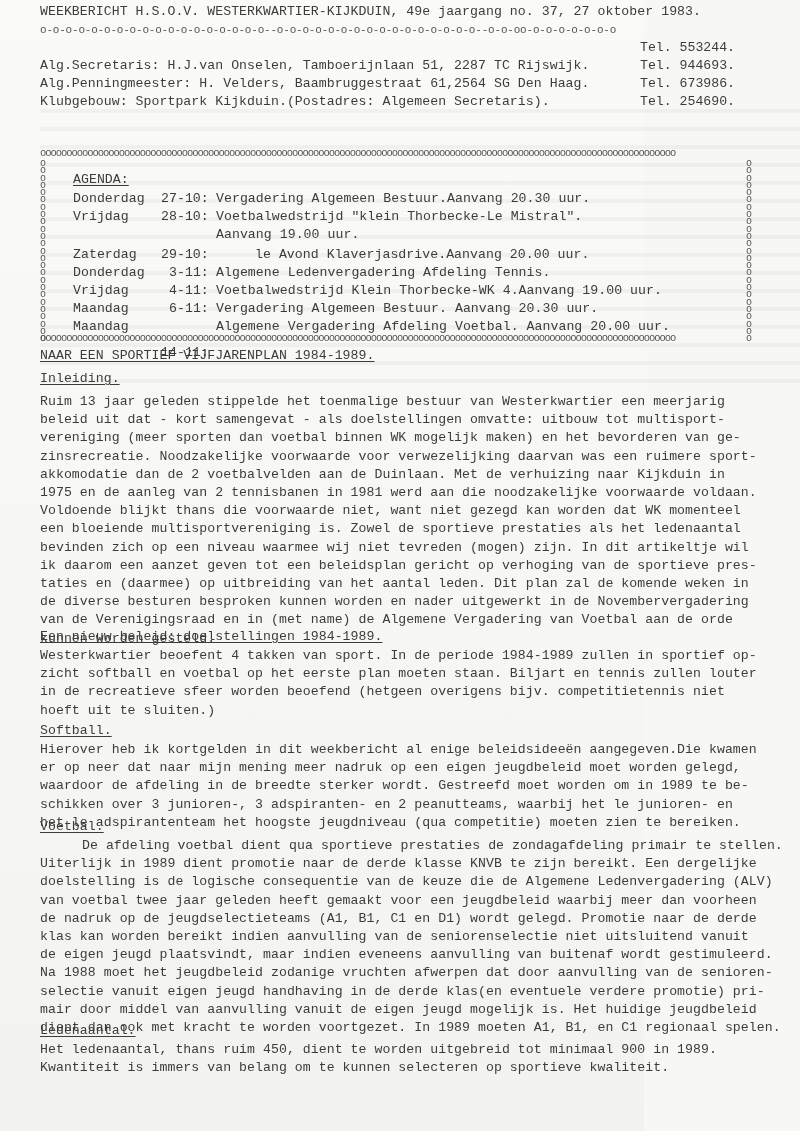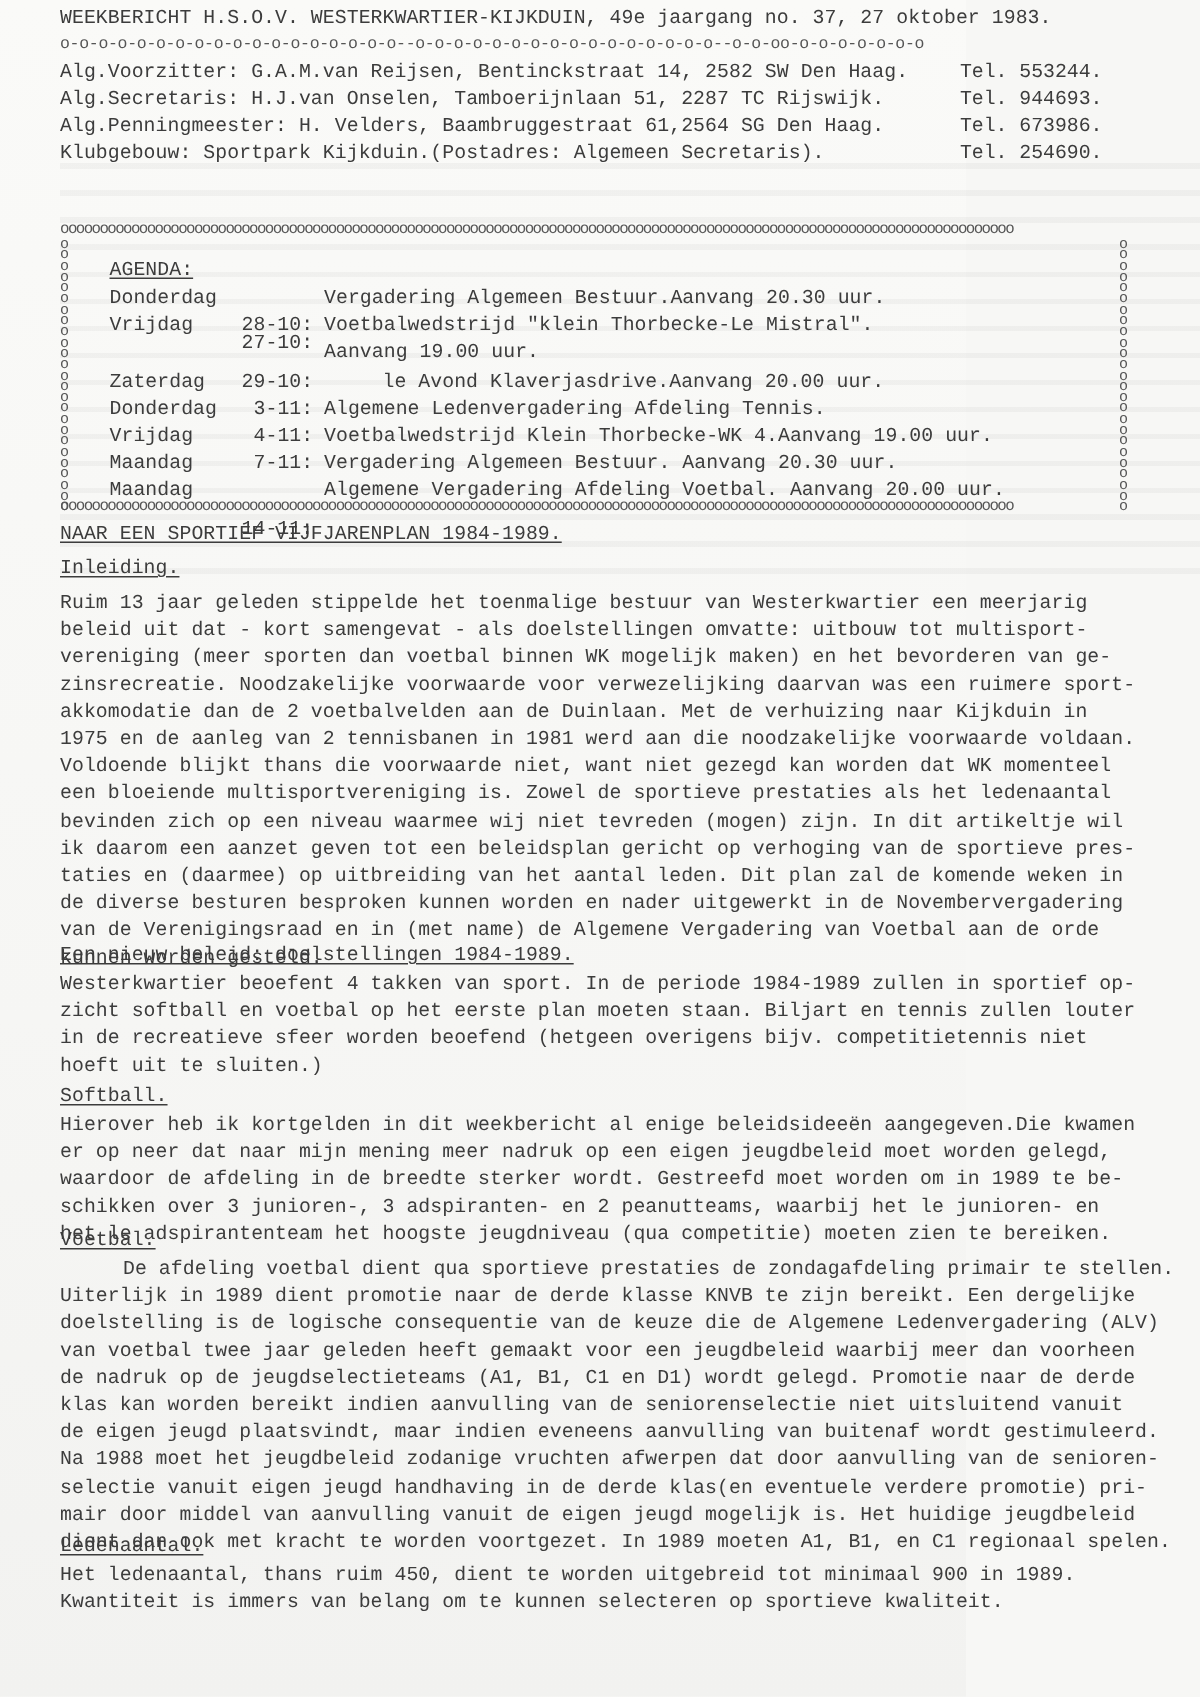--- a/index.html
+++ b/index.html
@@ -31,21 +31,20 @@
 </style>
 </head>
 <body>
 
 <div class="page">
   <div class="ghost"></div>
 
   <div class="line" style="left:40px;top:3px;">WEEKBERICHT H.S.O.V. WESTERKWARTIER-KIJKDUIN, 49e jaargang no. 37, 27 oktober 1983.</div>
   <div class="sep" style="left:40px;top:24px;">o-o-o-o-o-o-o-o-o-o-o-o-o-o-o-o-o-o--o-o-o-o-o-o-o-o-o-o-o-o-o-o-o-o--o-o-oo-o-o-o-o-o-o-o</div>
 
-  <div class="line" style="left:40px;top:39px;">Alg.Voorzitter: G.A.M.van Reijsen, Bentinckstraat 14, 2582 SW Den Haag.</div>
   <div class="tel" style="top:39px;">Tel. 553244.</div>
   <div class="line" style="left:40px;top:57px;">Alg.Secretaris: H.J.van Onselen, Tamboerijnlaan 51, 2287 TC Rijswijk.</div>
   <div class="tel" style="top:57px;">Tel. 944693.</div>
   <div class="line" style="left:40px;top:75px;">Alg.Penningmeester: H. Velders, Baambruggestraat 61,2564 SG Den Haag.</div>
   <div class="tel" style="top:75px;">Tel. 673986.</div>
   <div class="line" style="left:40px;top:93px;">Klubgebouw: Sportpark Kijkduin.(Postadres: Algemeen Secretaris).</div>
   <div class="tel" style="top:93px;">Tel. 254690.</div>
 
   <div class="agenda-top" style="top:147px;">ooooooooooooooooooooooooooooooooooooooooooooooooooooooooooooooooooooooooooooooooooooooooooooooooooooooooooooooooooooooooo</div>
   <div class="agenda-side" style="left:40px;top:160px;">o
@@ -96,21 +95,21 @@
 o
 o
 o
 o
 o</div>
 
   <div class="line u" style="left:73px;top:171px;">AGENDA:</div>
 
   <div>
     <div class="line" style="left:73px;top:190px;">Donderdag</div>
-    <div class="line" style="left:161px;top:190px;margin-top:30px;">27-10:</div>
+    <div class="line" style="left:161px;top:190px;">27-10:</div>
     <div class="line" style="left:216px;top:190px;">Vergadering Algemeen Bestuur.Aanvang 20.30 uur.</div>
 
     <div class="line" style="left:73px;top:208px;">Vrijdag</div>
     <div class="line" style="left:161px;top:208px;">28-10:</div>
     <div class="line" style="left:216px;top:208px;">Voetbalwedstrijd "klein Thorbecke-Le Mistral".</div>
 
     <div class="line" style="left:216px;top:226px;">Aanvang 19.00 uur.</div>
 
     <div class="line" style="left:73px;top:246px;">Zaterdag</div>
     <div class="line" style="left:161px;top:246px;">29-10:</div>
@@ -118,21 +117,21 @@
 
     <div class="line" style="left:73px;top:264px;">Donderdag</div>
     <div class="line" style="left:169px;top:264px;">3-11:</div>
     <div class="line" style="left:216px;top:264px;">Algemene Ledenvergadering Afdeling Tennis.</div>
 
     <div class="line" style="left:73px;top:282px;">Vrijdag</div>
     <div class="line" style="left:169px;top:282px;">4-11:</div>
     <div class="line" style="left:216px;top:282px;">Voetbalwedstrijd Klein Thorbecke-WK 4.Aanvang 19.00 uur.</div>
 
     <div class="line" style="left:73px;top:300px;">Maandag</div>
-    <div class="line" style="left:169px;top:300px;">7-11:</div>
+    <div class="line" style="left:169px;top:300px;">6-11:</div>
     <div class="line" style="left:216px;top:300px;">Vergadering Algemeen Bestuur. Aanvang 20.30 uur.</div>
 
     <div class="line" style="left:73px;top:318px;">Maandag</div>
     <div class="line" style="left:161px;top:318px;margin-top:26px;">14-11:</div>
     <div class="line" style="left:216px;top:318px;">Algemene Vergadering Afdeling Voetbal. Aanvang 20.00 uur.</div>
   </div>
   <div class="agenda-bot" style="top:332px;">ooooooooooooooooooooooooooooooooooooooooooooooooooooooooooooooooooooooooooooooooooooooooooooooooooooooooooooooooooooooooo</div>
 
   <div class="line u" style="left:40px;top:347px;">NAAR EEN SPORTIEF VIJFJARENPLAN 1984-1989.</div>
 

